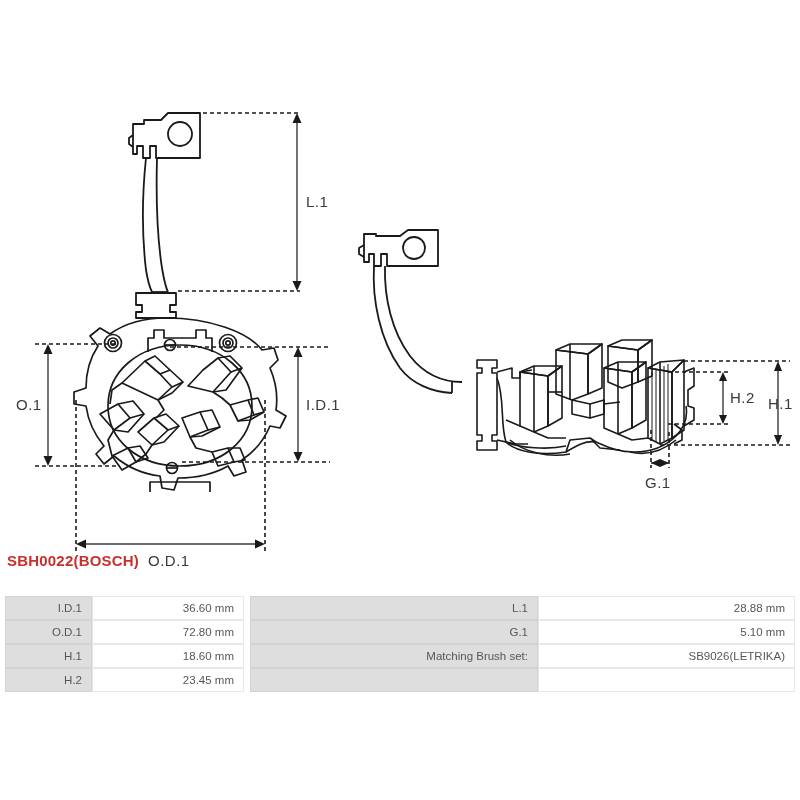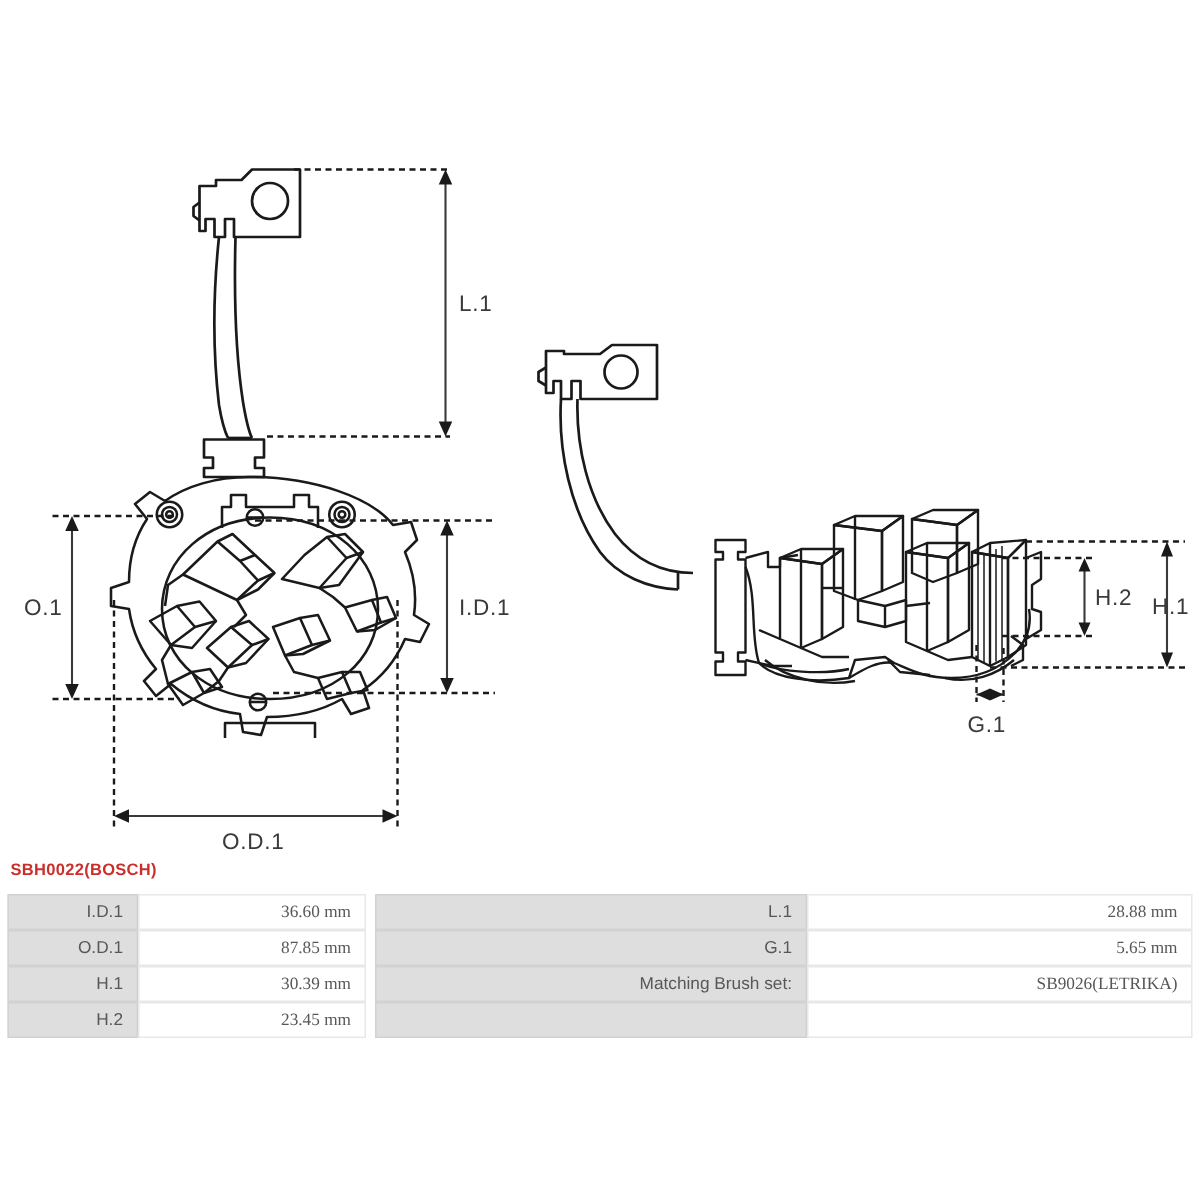--- a/index.html
+++ b/index.html
@@ -32,22 +32,22 @@
   }
   .dim-label {
     font-family: "Liberation Sans", sans-serif;
     font-size: 15px;
     fill: #3a3a3a;
     letter-spacing: 0.5px;
   }
   #part-title {
     position: absolute;
     left: 7px;
-    top: 574px;
-    font-size: 11px;
+    top: 552px;
+    font-size: 15px;
     font-weight: bold;
     color: #c9302c;
     letter-spacing: 0.2px;
     white-space: nowrap;
   }
   #spec-table {
     position: absolute;
     left: 5px;
     top: 596px;
     width: 790px;
@@ -68,21 +68,20 @@
   }
   #spec-table td.lbl {
     background: #dedede;
     text-align: right;
     border-color: #d2d2d2;
   }
   #spec-table td.val {
     background: #ffffff;
     text-align: right;
     border-color: #e8e8e8;
-    font-family: Liberation Serif, serif;
   }
   #spec-table td.spacer {
     background: transparent;
     border: none;
     padding: 0;
     width: 6px;
   }
   .col-l1 { width: 87px; }
   .col-v1 { width: 152px; }
   .col-l2 { width: 288px; }
@@ -375,28 +374,28 @@
     <tbody>
       <tr>
         <td class="lbl">I.D.1</td>
         <td class="val">36.60 mm</td>
         <td class="spacer"></td>
         <td class="lbl">L.1</td>
         <td class="val">28.88 mm</td>
       </tr>
       <tr>
         <td class="lbl">O.D.1</td>
-        <td class="val">87.85 mm</td>
+        <td class="val">72.80 mm</td>
         <td class="spacer"></td>
         <td class="lbl">G.1</td>
-        <td class="val">5.65 mm</td>
+        <td class="val">5.10 mm</td>
       </tr>
       <tr>
         <td class="lbl">H.1</td>
-        <td class="val">30.39 mm</td>
+        <td class="val">18.60 mm</td>
         <td class="spacer"></td>
         <td class="lbl">Matching Brush set:</td>
         <td class="val">SB9026(LETRIKA)</td>
       </tr>
       <tr>
         <td class="lbl">H.2</td>
         <td class="val">23.45 mm</td>
         <td class="spacer"></td>
         <td class="lbl"></td>
         <td class="val"></td>

